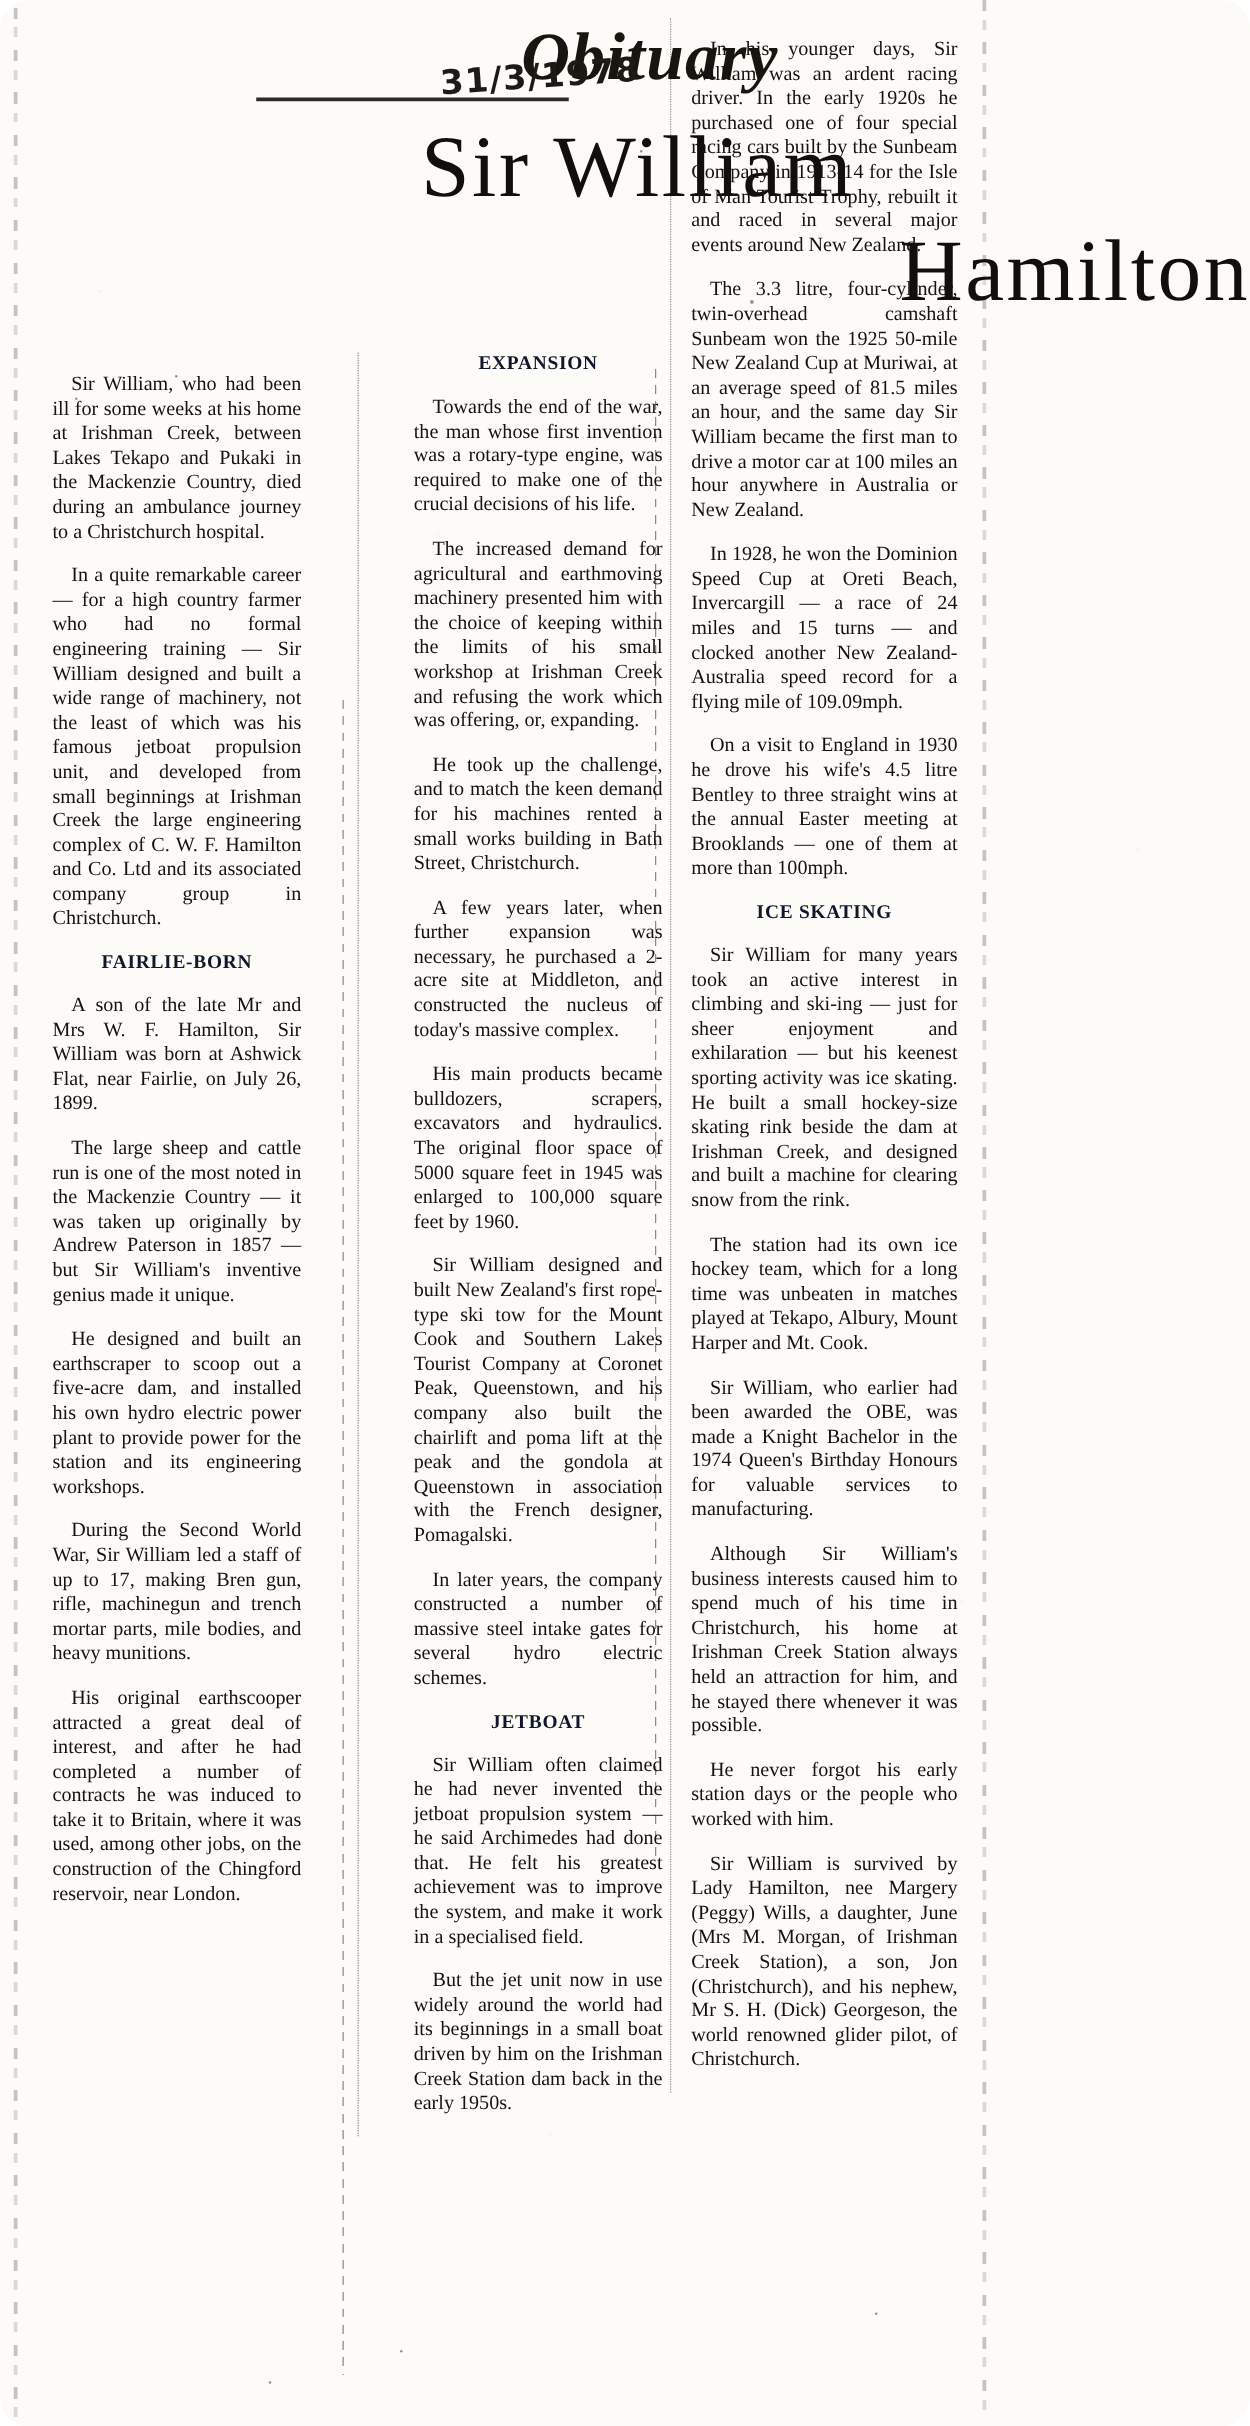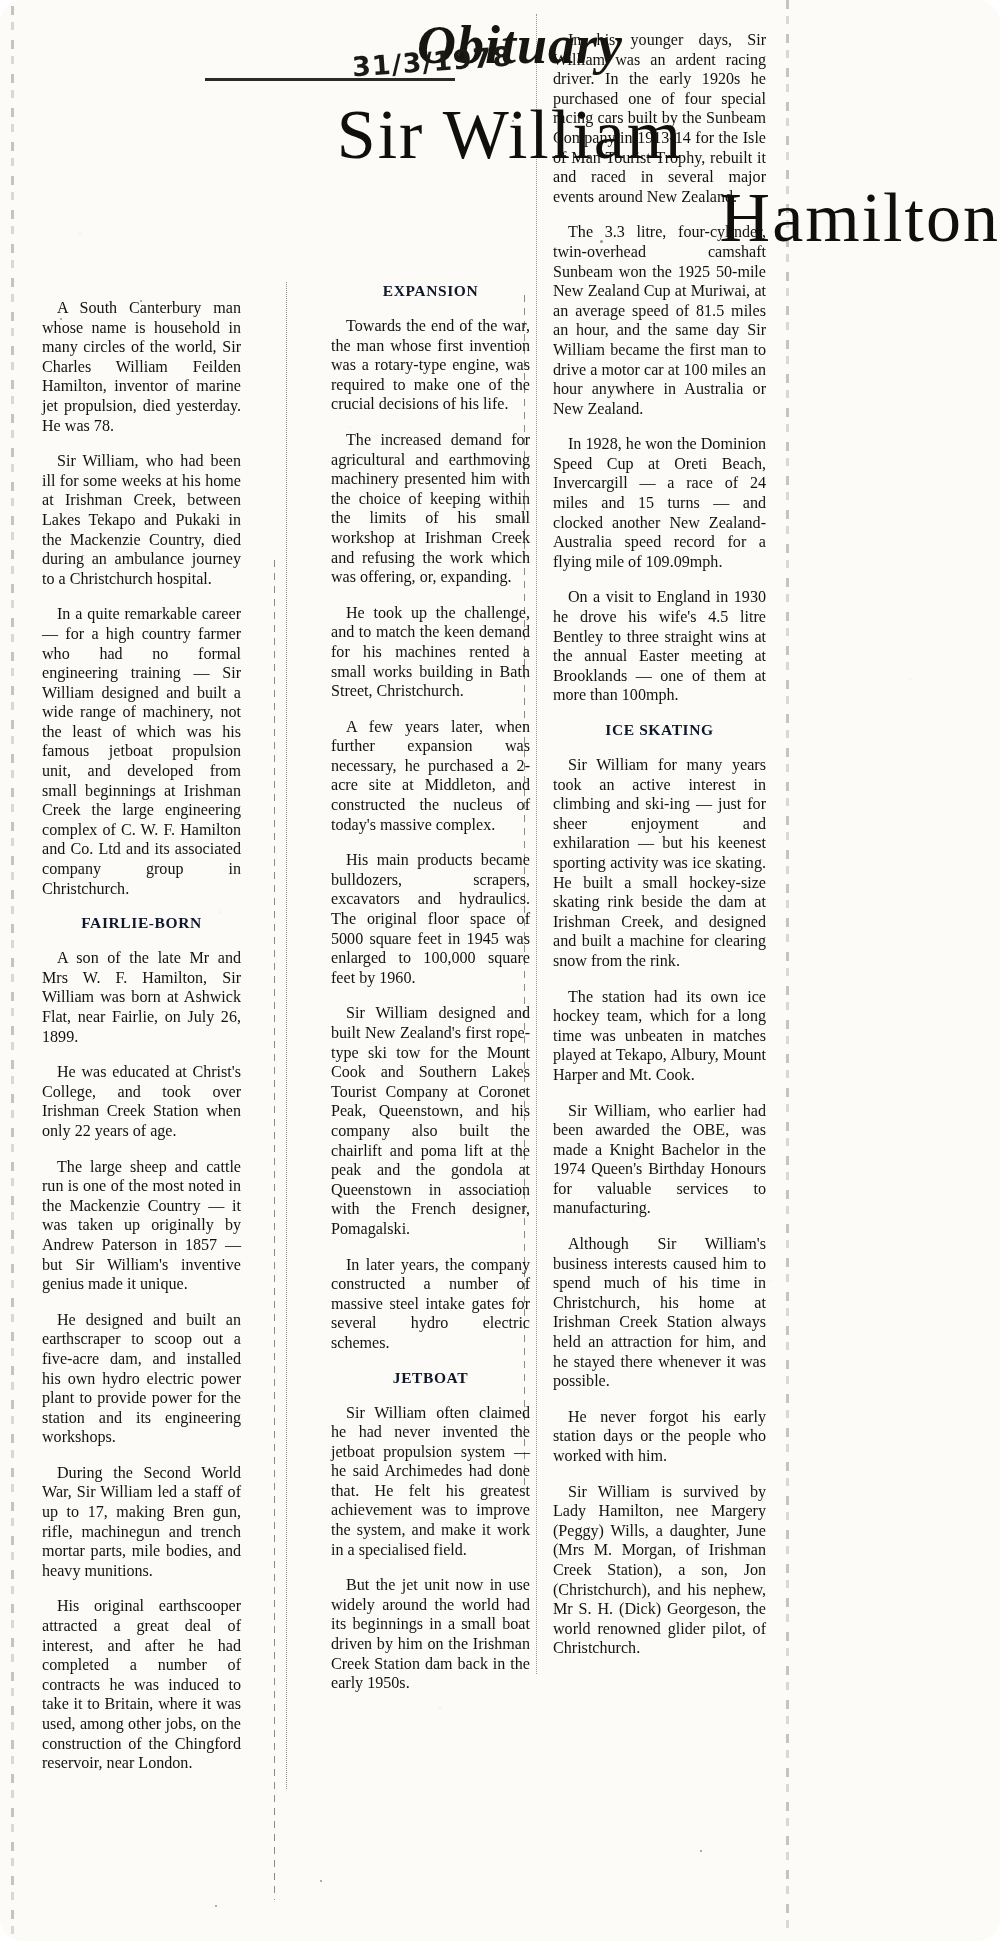--- a/index.html
+++ b/index.html
@@ -216,28 +216,26 @@
     <p class="body">The station had its own ice hockey team, which for a long time was unbeaten in matches played at Tekapo, Albury, Mount Harper and Mt. Cook.</p>
     <p class="body">Sir William, who earlier had been awarded the OBE, was made a Knight Bachelor in the 1974 Queen's Birthday Honours for valuable services to manufacturing.</p>
     <p class="body">Although Sir William's business interests caused him to spend much of his time in Christchurch, his home at Irishman Creek Station always held an attraction for him, and he stayed there whenever it was possible.</p>
     <p class="body">He never forgot his early station days or the people who worked with him.</p>
     <p class="body">Sir William is survived by Lady Hamilton, nee Margery (Peggy) Wills, a daughter, June (Mrs M. Morgan, of Irishman Creek Station), a son, Jon (Christchurch), and his nephew, Mr S. H. (Dick) Georgeson, the world renowned glider pilot, of Christchurch.</p>
   </div>
 
   <div class="columns">
 
     <div class="col col-1">
-      <p class="body">A South Canterbury man whose name is household in many circles of the world, Sir Charles William Feilden Hamilton, inventor of marine jet propulsion, died yesterday. He was 78.</p>
       <p class="body">Sir William, who had been ill for some weeks at his home at Irishman Creek, between Lakes Tekapo and Pukaki in the Mackenzie Country, died during an ambulance journey to a Christchurch hospital.</p>
       <p class="body">In a quite remarkable career — for a high country farmer who had no formal engineering training — Sir William designed and built a wide range of machinery, not the least of which was his famous jetboat propulsion unit, and developed from small beginnings at Irishman Creek the large engineering complex of C. W. F. Hamilton and Co. Ltd and its associated company group in Christchurch.</p>
 
       <div class="subhead">FAIRLIE-BORN</div>
 
       <p class="body">A son of the late Mr and Mrs W. F. Hamilton, Sir William was born at Ashwick Flat, near Fairlie, on July 26, 1899.</p>
-      <p class="body">He was educated at Christ's College, and took over Irishman Creek Station when only 22 years of age.</p>
       <p class="body">The large sheep and cattle run is one of the most noted in the Mackenzie Country — it was taken up originally by Andrew Paterson in 1857 — but Sir William's inventive genius made it unique.</p>
       <p class="body">He designed and built an earthscraper to scoop out a five-acre dam, and installed his own hydro electric power plant to provide power for the station and its engineering workshops.</p>
       <p class="body">During the Second World War, Sir William led a staff of up to 17, making Bren gun, rifle, machinegun and trench mortar parts, mile bodies, and heavy munitions.</p>
       <p class="body">His original earthscooper attracted a great deal of interest, and after he had completed a number of contracts he was induced to take it to Britain, where it was used, among other jobs, on the construction of the Chingford reservoir, near London.</p>
     </div>
 
     <div class="col col-2">
       <div class="inner">
         <div class="subhead" style="margin-top:0">EXPANSION</div>
 

